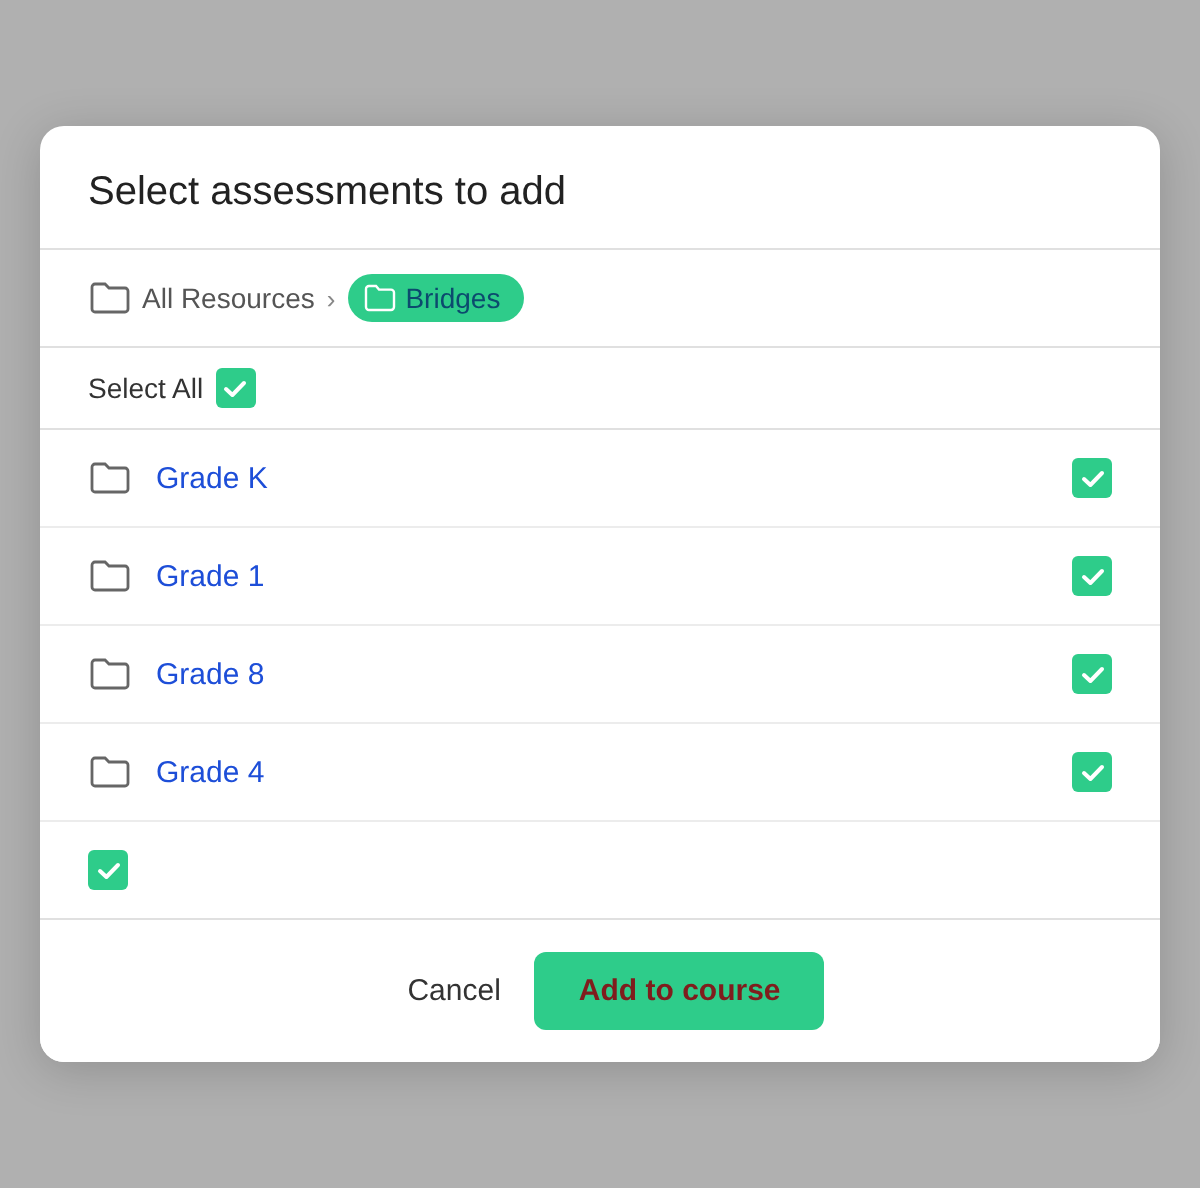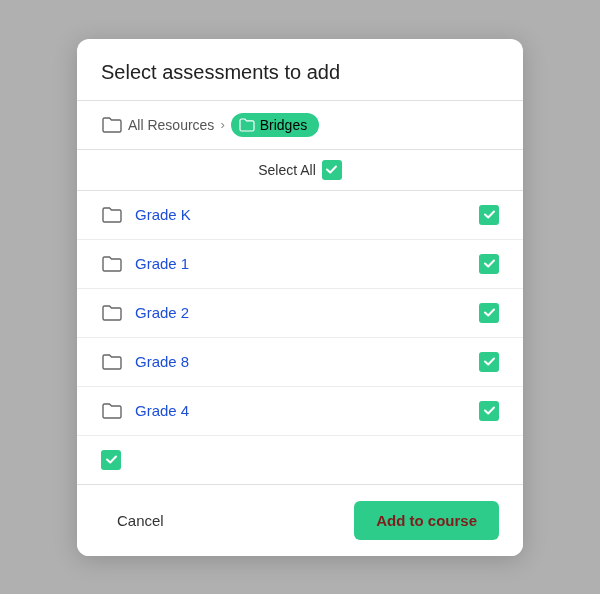--- a/index.html
+++ b/index.html
@@ -10,21 +10,21 @@
       align-items: center;
       justify-content: center;
       width: 600px;
       height: 594px;
       font-family: 'Segoe UI', Arial, sans-serif;
     }
 
     .modal {
       background: #fff;
       border-radius: 12px;
-      width: 446px;
+      width: 560px;
       box-shadow: 0 4px 24px rgba(0,0,0,0.18);
       overflow: hidden;
     }
 
     .modal-header {
       padding: 22px 24px 16px 24px;
       border-bottom: 1px solid #e0e0e0;
     }
 
     .modal-title {
@@ -50,35 +50,35 @@
       cursor: pointer;
     }
 
     .breadcrumb-chevron {
       color: #888;
       font-size: 13px;
     }
 
     .breadcrumb-chip {
       background: #2ecc8a;
-      color: #000000;
+      color: #0c4a6e;
       border-radius: 999px;
       padding: 4px 12px 4px 8px;
       font-size: 14px;
       font-weight: 500;
       display: flex;
       align-items: center;
       gap: 5px;
     }
 
     .select-all-row {
       padding: 10px 24px;
       display: flex;
       align-items: center;
-      justify-content: center;
+      justify-content: flex-start;
       gap: 6px;
       border-bottom: 1px solid #e0e0e0;
     }
 
     .select-all-label {
       font-size: 14px;
       color: #333;
     }
 
     .checkbox-green {
@@ -130,21 +130,21 @@
 
     .grade-label {
       font-size: 15px;
       color: #1d4ed8;
     }
 
     .modal-footer {
       padding: 16px 24px;
       display: flex;
       align-items: center;
-      justify-content: space-between;
+      justify-content: center;
       gap: 1px;
       border-top: 1px solid #e0e0e0;
       background: #fff;
     }
 
     .cancel-btn {
       background: transparent;
       border: none;
       color: #333;
       font-size: 15px;
@@ -237,35 +237,20 @@
         </span>
         <span class="grade-label">Grade 1</span>
       </div>
       <div class="checkbox-green">
         <svg viewBox="0 0 13 13" fill="none" xmlns="http://www.w3.org/2000/svg">
           <path d="M2 6.5L5.2 9.5L11 3.5" stroke="white" stroke-width="2" stroke-linecap="round" stroke-linejoin="round"></path>
         </svg>
       </div>
     </div>
 
-    <div class="grade-item">
-      <div class="grade-left">
-        <span class="folder-icon">
-          <svg class="folder-svg" viewBox="0 0 22 18" fill="none" xmlns="http://www.w3.org/2000/svg">
-            <path d="M2 3.5C2 2.67 2.67 2 3.5 2H8.5L10.5 4H18.5C19.33 4 20 4.67 20 5.5V14.5C20 15.33 19.33 16 18.5 16H3.5C2.67 16 2 15.33 2 14.5V3.5Z" stroke="#666" stroke-width="1.4" fill="none"></path>
-          </svg>
-        </span>
-        <span class="grade-label">Grade 2</span>
-      </div>
-      <div class="checkbox-green">
-        <svg viewBox="0 0 13 13" fill="none" xmlns="http://www.w3.org/2000/svg">
-          <path d="M2 6.5L5.2 9.5L11 3.5" stroke="white" stroke-width="2" stroke-linecap="round" stroke-linejoin="round"></path>
-        </svg>
-      </div>
-    </div>
 
     <div class="grade-item">
       <div class="grade-left">
         <span class="folder-icon">
           <svg class="folder-svg" viewBox="0 0 22 18" fill="none" xmlns="http://www.w3.org/2000/svg">
             <path d="M2 3.5C2 2.67 2.67 2 3.5 2H8.5L10.5 4H18.5C19.33 4 20 4.67 20 5.5V14.5C20 15.33 19.33 16 18.5 16H3.5C2.67 16 2 15.33 2 14.5V3.5Z" stroke="#666" stroke-width="1.4" fill="none"></path>
           </svg>
         </span>
         <span class="grade-label">Grade 8</span>
       </div>

